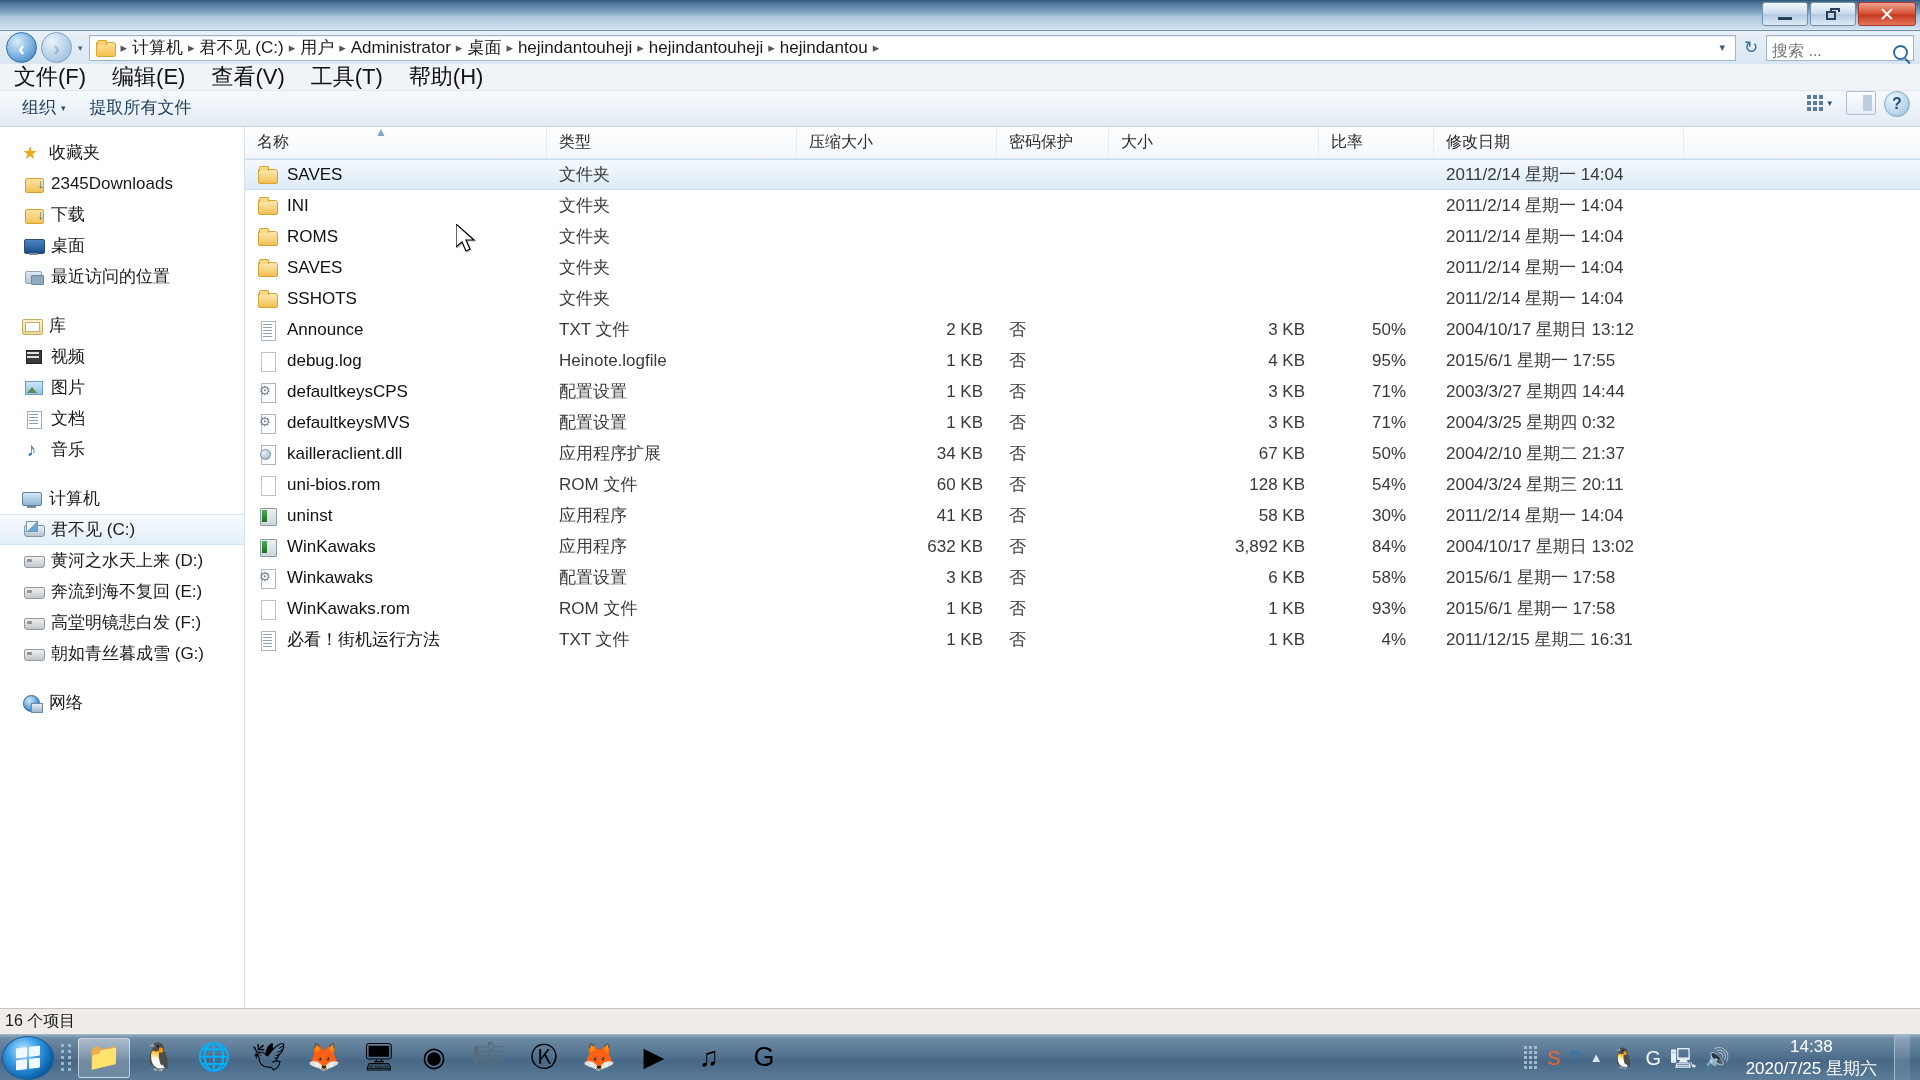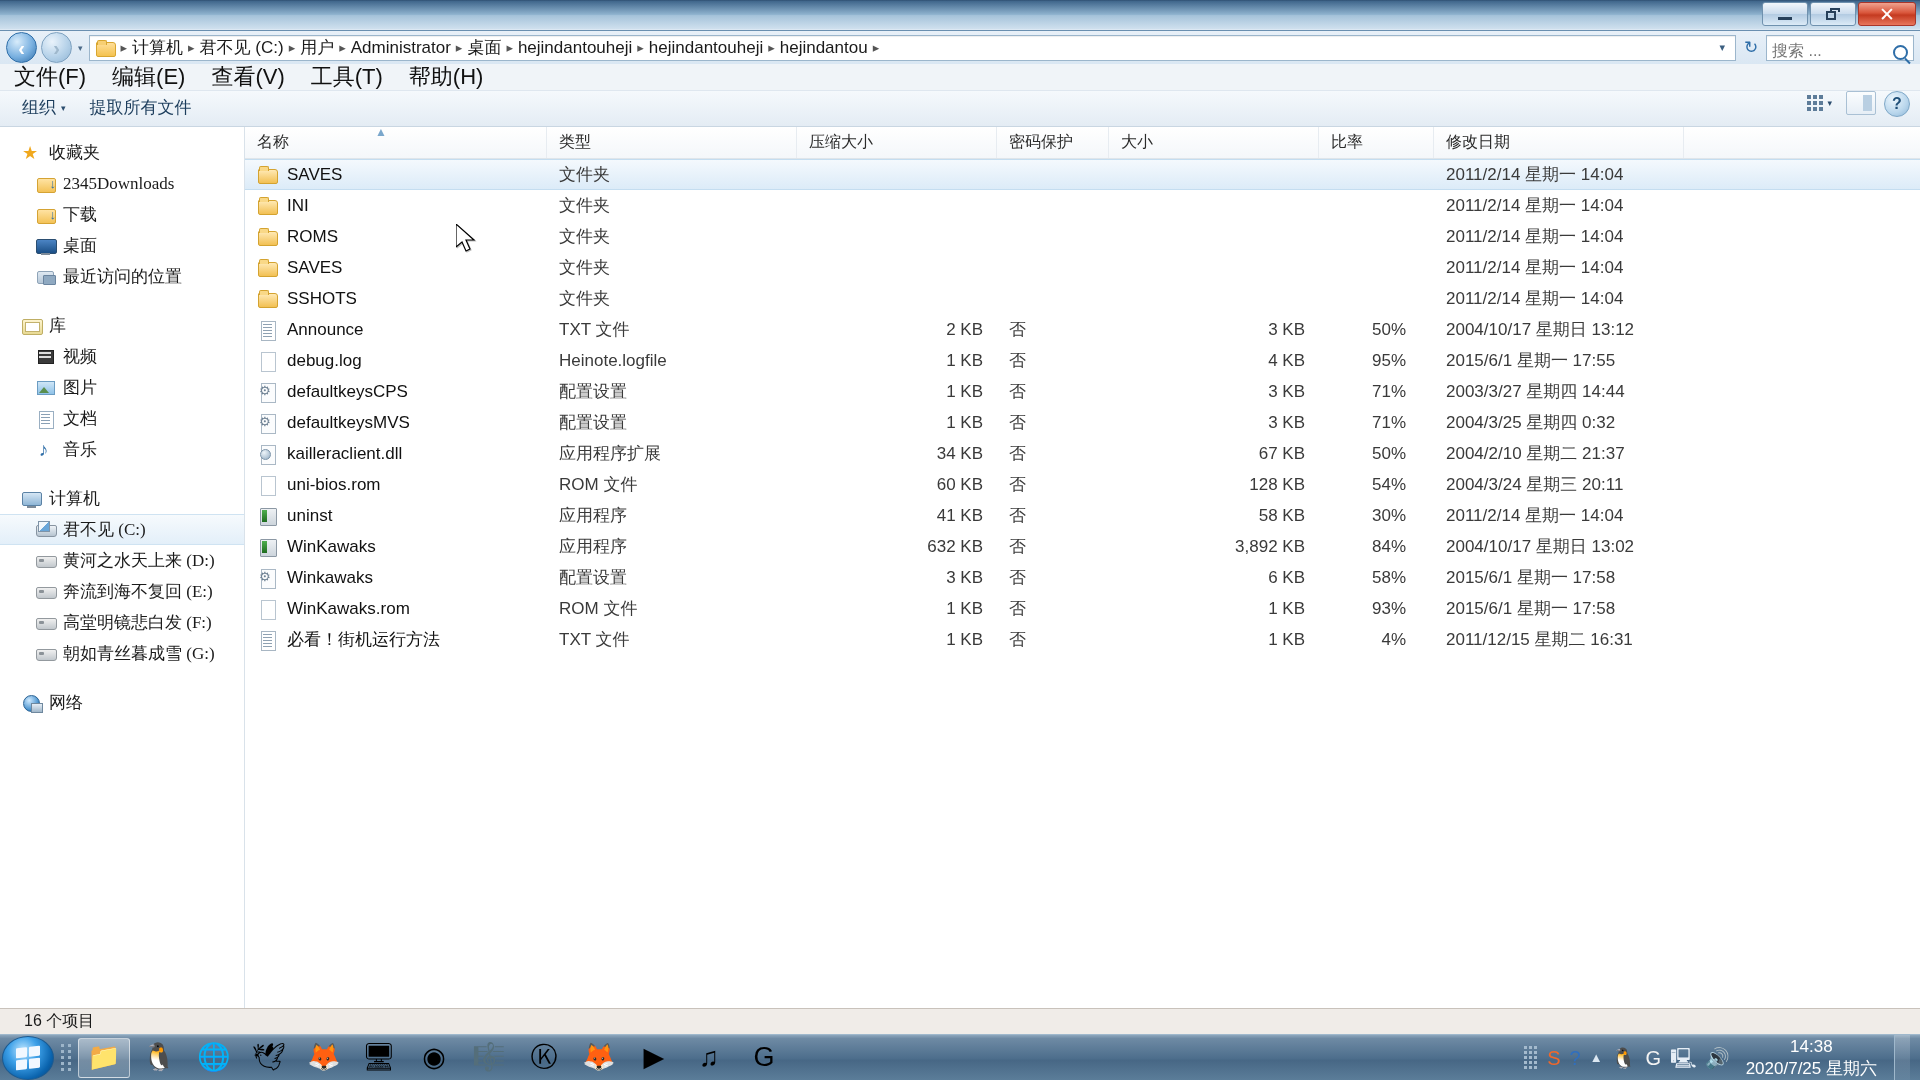--- a/index.html
+++ b/index.html
@@ -91,21 +91,21 @@
       color:#1f4f78; font-size:16px; font-weight:bold; display:flex; align-items:center; justify-content:center; }
 
   
   .body { flex:1; display:flex; min-height:0; background:#fff; }
 
   
   .sidebar { width:245px; background:#fff; border-right:1px solid #d9e2ea;
      padding-top:10px; overflow:hidden; flex:none; }
   .navitem { height:31px; display:flex; align-items:center; gap:7px; padding-left:22px; font-size:17px; color:#1a1a1a; }
   .navitem.root { padding-left:22px; font-weight:normal; }
-  .navitem.child { padding-left:36px;font-family:Liberation Serif, serif; }
+  .navitem.child { padding-left:24px; }
   .navitem.selected { background: linear-gradient(to bottom,#f6fafd,#e3eff9);
       border-top:1px solid #cfe3f2; border-bottom:1px solid #cfe3f2; }
   .navgap { height:18px; }
   .ico { width:20px; height:18px; position:relative; flex:none; }
 
   .ico-star { color:#f0a81e; font-size:18px; line-height:1; }
   .ico-dl::before { content:""; position:absolute; left:1px; top:3px; width:17px; height:13px;
       background:linear-gradient(to bottom,#ffe3a3,#f3c257); border:1px solid #d5a333; border-radius:2px; }
   .ico-dl::after { content:"↓"; position:absolute; right:0; top:1px; color:#2f6ea8; font-size:13px; font-weight:bold; }
   .ico-desk::before { content:""; position:absolute; left:0; top:2px; width:19px; height:13px;
@@ -204,21 +204,21 @@
   
   .watermark { position:absolute; right:62px; bottom:2px; display:flex; align-items:center; gap:14px;
       opacity:.62; pointer-events:none; }
   .wm-play { width:0; height:0; border-top:28px solid transparent; border-bottom:28px solid transparent;
       border-left:48px solid #cfe0f2; }
   .wm-text { font-size:52px; color:#fff; letter-spacing:2px;
       text-shadow:0 0 1px #dbe7f3; font-weight:300; }
 
   
   .statusbar { height:26px; background:#f0ece8; border-top:1px solid #c9c2bb;
-      display:flex; align-items:center; padding-left:24px; font-size:16px; color:#1b1b1b; }
+      display:flex; align-items:center; padding-left:5px; font-size:16px; color:#1b1b1b; }
 
   
   .taskbar { position:absolute; left:0; bottom:0; width:1920px; height:46px;
      background: linear-gradient(to bottom,#8ea7bd 0%,#6e8aa4 8%,#4d6e8c 52%,#476785 56%,#5b7d99 100%);
      display:flex; align-items:center; border-top:1px solid #9fb8cc; }
   .startorb { width:52px; height:44px; margin-left:2px; border-radius:50%/50%;
      background: radial-gradient(circle at 40% 32%, #bfe6ff 0%, #3da0e8 35%, #0a63ad 70%, #063f74 100%);
      border:1px solid #1b5a91; display:flex; align-items:center; justify-content:center; flex:none; }
   .orbflag { width:24px; height:22px; display:grid; grid-template-columns:1fr 1fr; grid-template-rows:1fr 1fr;
      gap:2px; transform:skewY(-7deg); }

